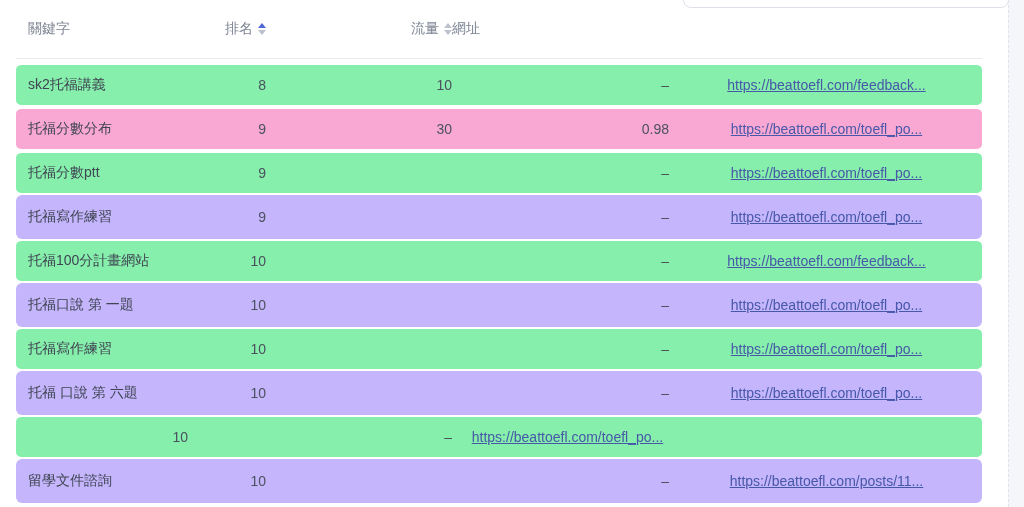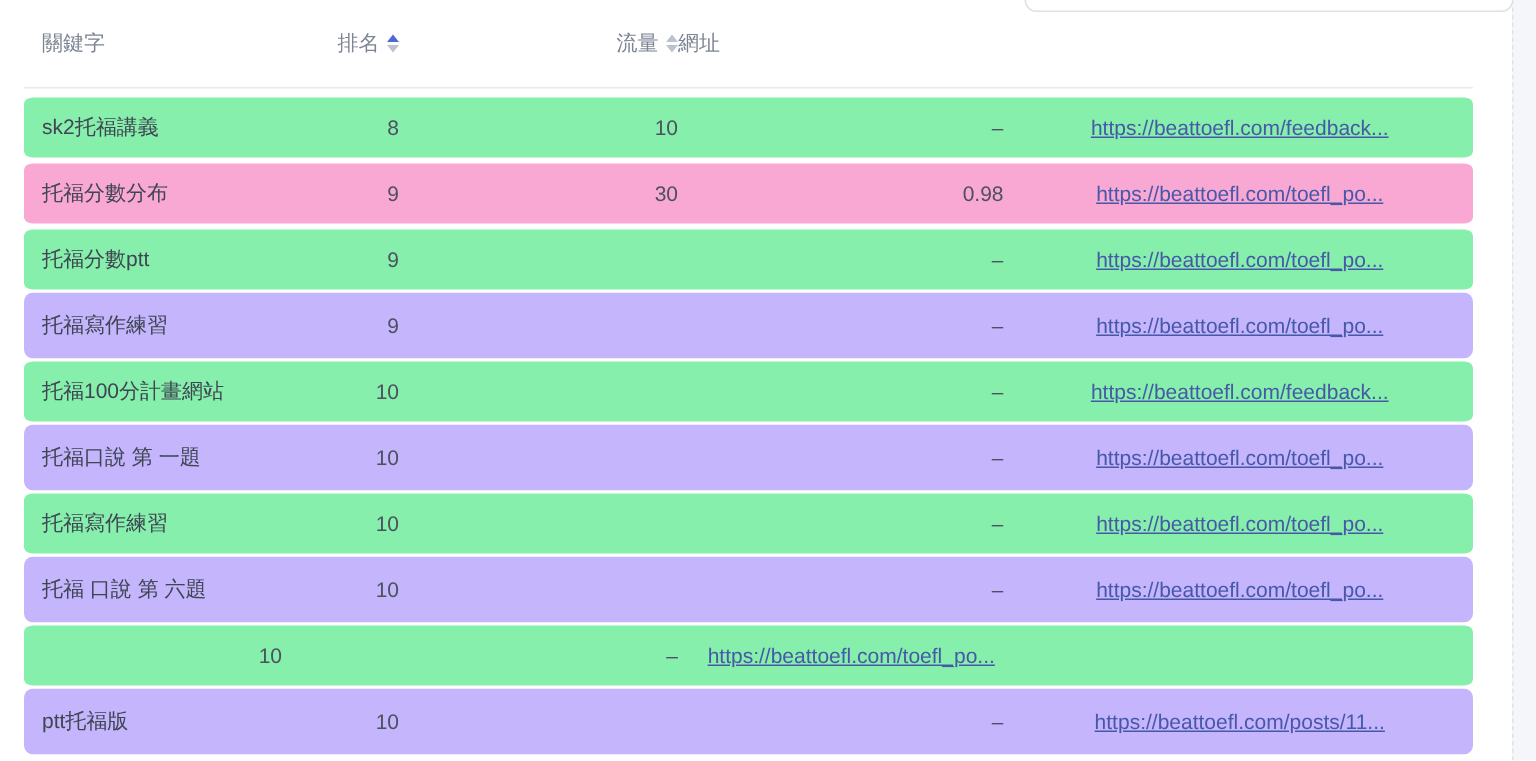--- a/index.html
+++ b/index.html
@@ -151,21 +151,21 @@
   </div>
         <div class="grid-row row shade">
     <div class="cell cell-num">10</div>
     <div class="cell cell-num"></div>
     <div class="cell cell-num">–</div>
     <div class="cell cell-url">
       <a href="#">https://beattoefl.com/toefl_po...</a>
     </div>
   </div>
         <div class="grid-row row">
-    <div class="cell cell-keyword">ptt托福版</div>
+    <div class="cell cell-keyword">留學文件諮詢</div>
     <div class="cell cell-num">10</div>
     <div class="cell cell-num"></div>
     <div class="cell cell-num">–</div>
     <div class="cell cell-url">
       <a href="#">https://beattoefl.com/posts/11...</a>
     </div>
   </div>
       </div>
   </div>
 </div>

